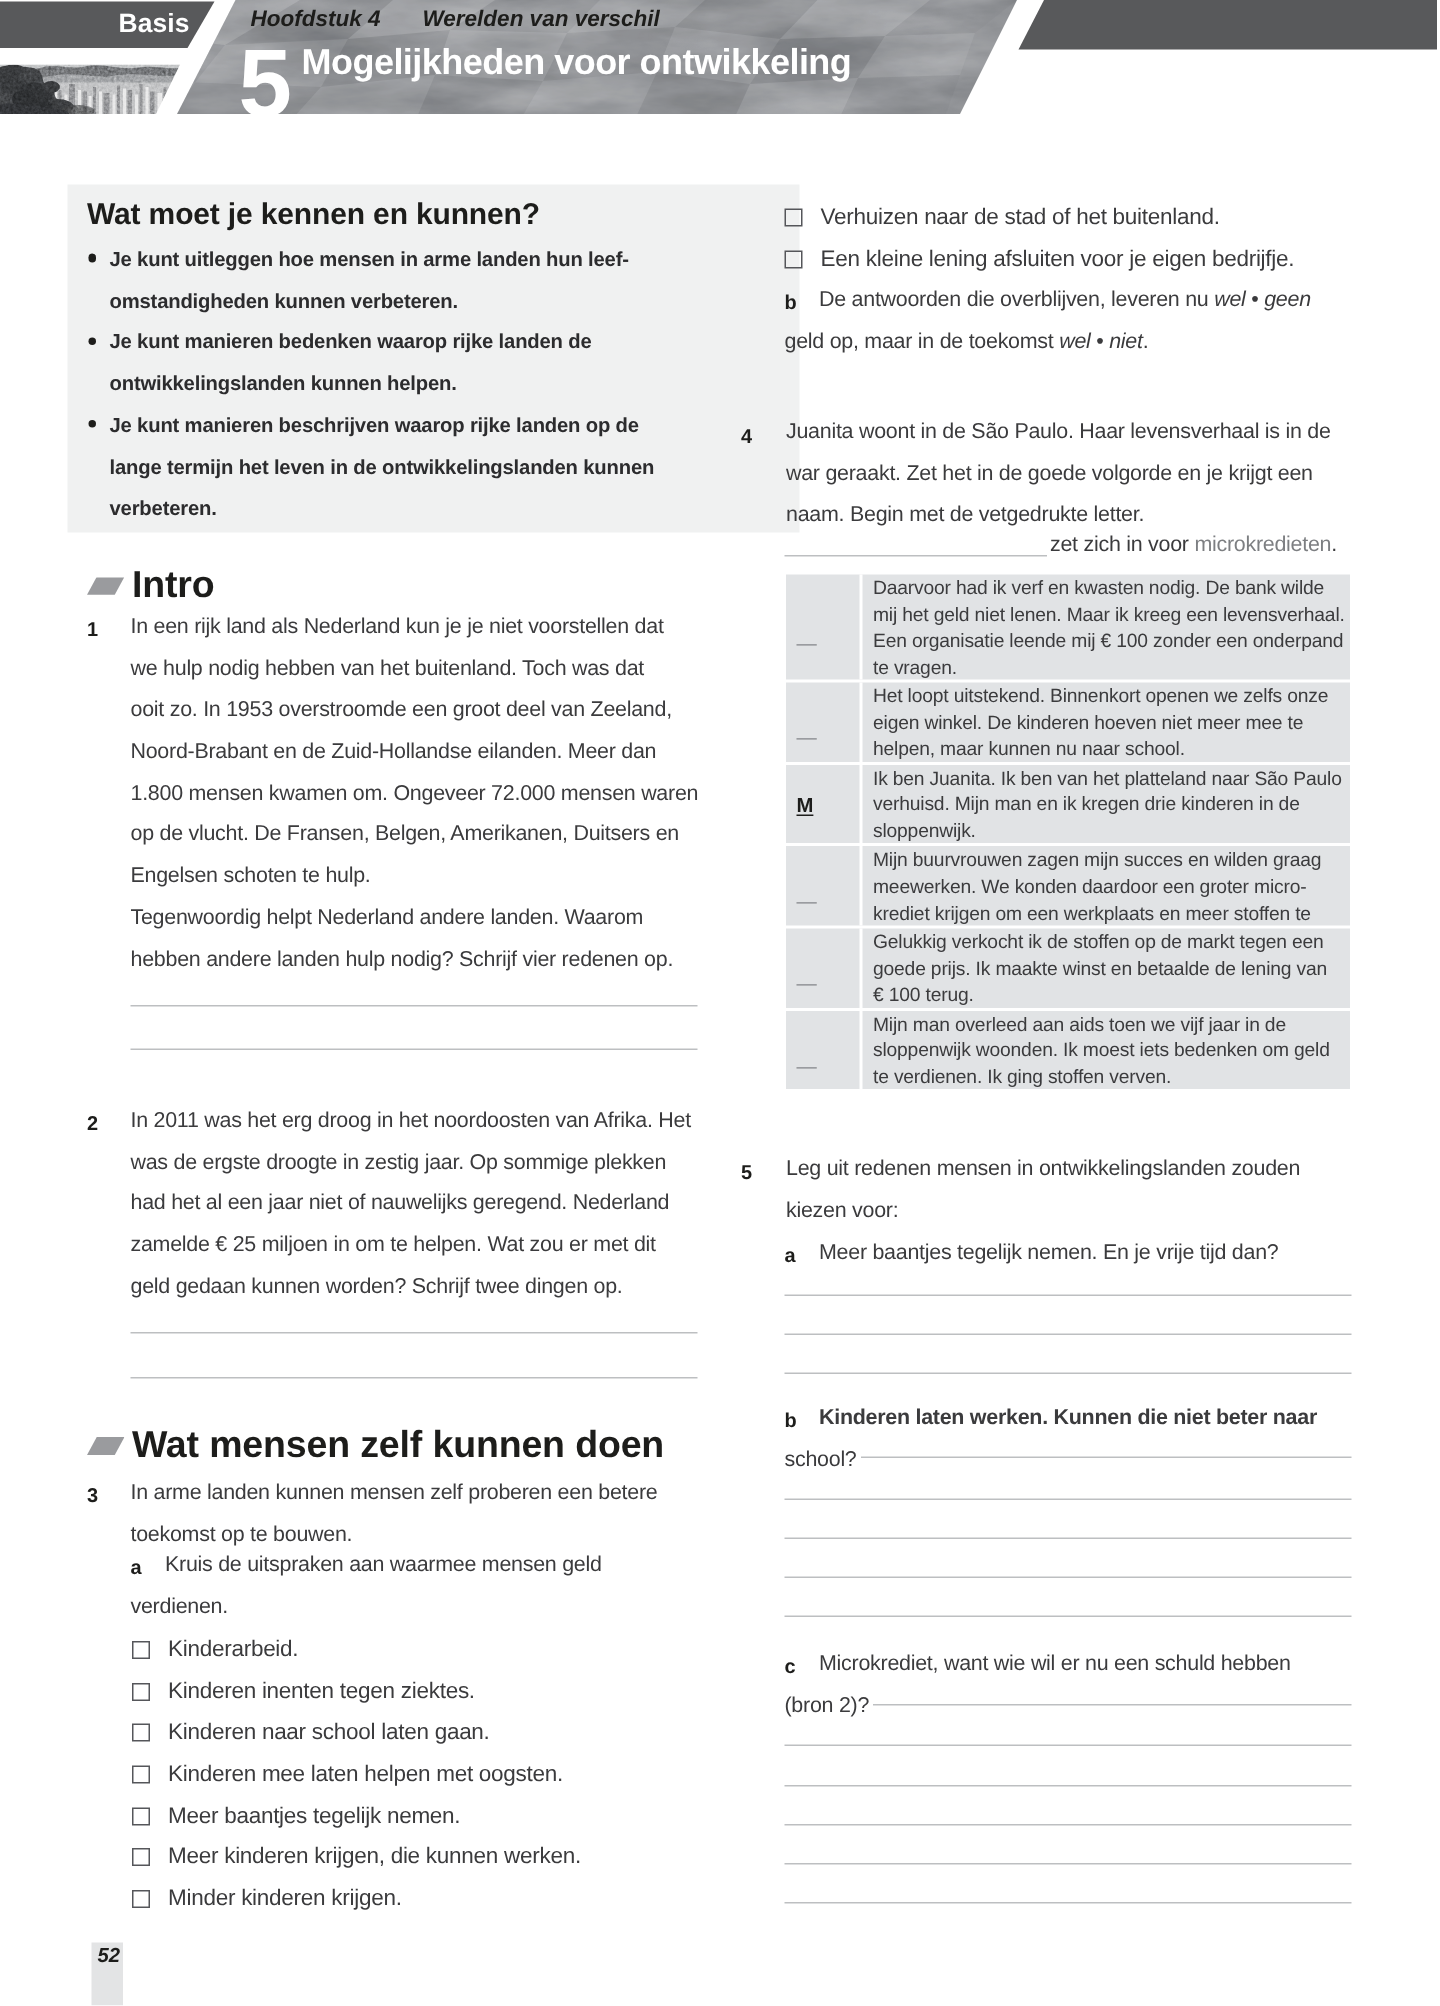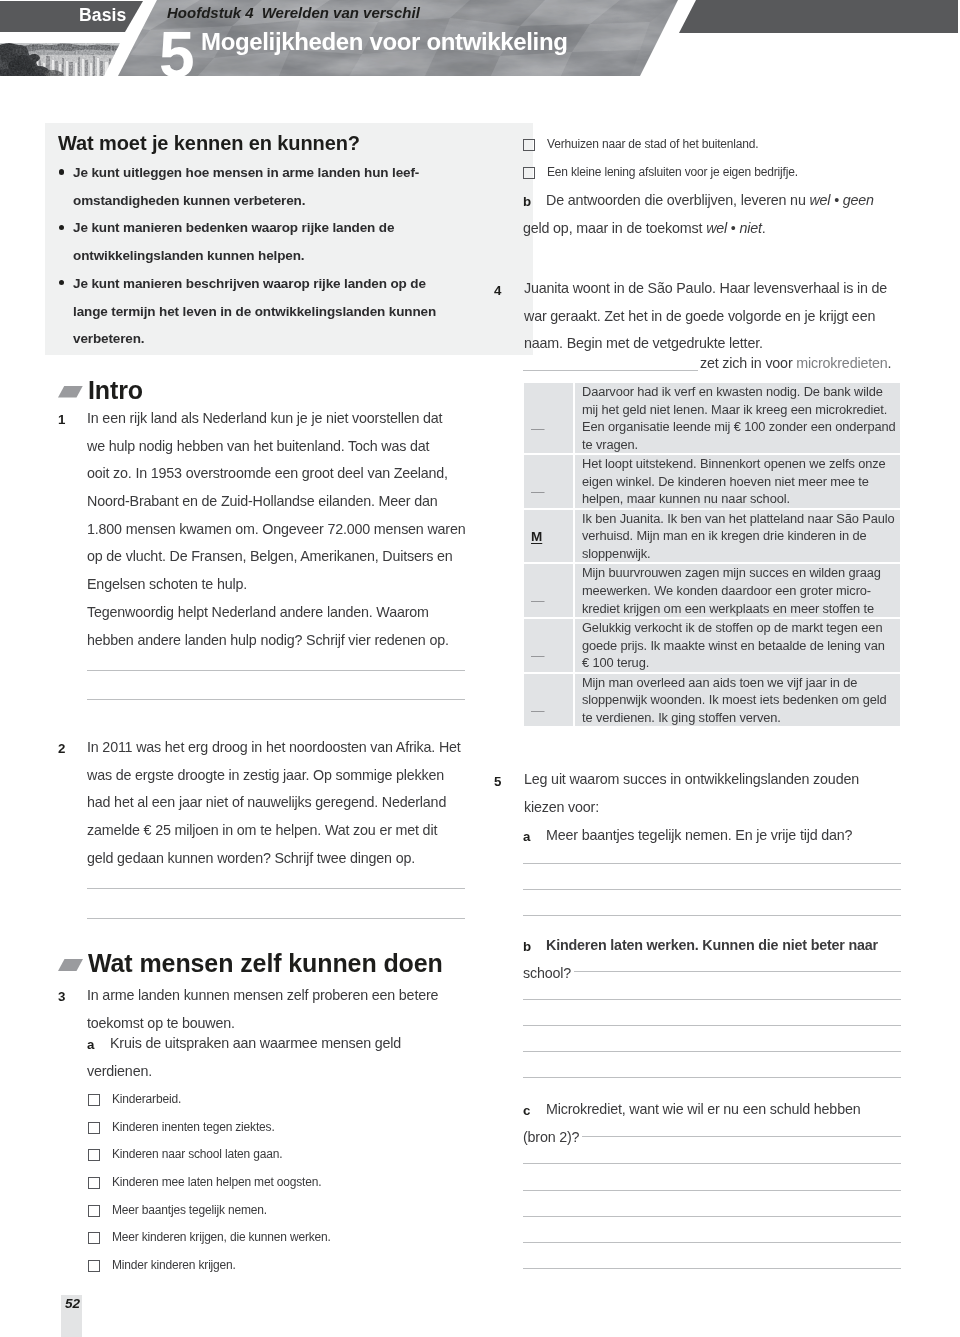--- a/index.html
+++ b/index.html
@@ -8,21 +8,21 @@
        -webkit-font-smoothing:antialiased;}
   .page{position:absolute;left:0;top:0;width:960px;height:1337px;}
 
   
   .header{position:absolute;left:0;top:0;width:960px;height:100px;}
   .hdr-svg{position:absolute;left:0;top:0;}
   .basis-label{position:absolute;left:79px;top:6.2px;font-size:17.6px;font-weight:bold;
       color:#fff;letter-spacing:.1px;line-height:18px;}
   .chapter-line{position:absolute;left:167px;top:3.5px;font-size:15px;font-weight:bold;
       font-style:italic;color:#1d1d1b;white-space:nowrap;line-height:17px;}
-  .chapter-line .ch-title{margin-left:8px;text-align:right;}
+  .chapter-line .ch-title{margin-left:28px;text-align:right;}
   .big-num{position:absolute;left:159px;top:23px;font-size:64px;font-weight:bold;
       color:#fff;line-height:1;letter-spacing:-1px;}
   .big-title{position:absolute;left:201px;top:30px;font-size:24px;font-weight:bold;
       color:#fff;line-height:24px;white-space:nowrap;letter-spacing:-.35px;}
 
   
   .goalbox{position:absolute;left:45px;top:123px;width:488px;height:232px;
       background:#f0f1f1;}
   .goalbox h2{margin:0;position:absolute;left:13px;top:8.5px;font-size:20px;
       font-weight:bold;color:#1d1d1b;line-height:22px;letter-spacing:-.1px;}
@@ -50,21 +50,21 @@
   .qtext i{font-style:italic;}
   .grayword{color:#7d7f82;}
   .qtext{white-space:nowrap;}
   .answer-line{position:absolute;height:1px;background:#bdbfc1;}
   .ln{height:27.7px;line-height:27.7px;white-space:nowrap;}
 
   
   .chk-row{position:relative;height:27.7px;line-height:27.7px;white-space:nowrap;}
   .chk-box{position:absolute;left:0;top:8px;width:10px;height:10px;
       border:1px solid #55565a;box-sizing:content-box;}
-  .chk-txt{position:absolute;left:24px;top:0;font-size:12px;color:#3b3b3d;
+  .chk-txt{position:absolute;left:24px;top:0;font-size:15px;color:#3b3b3d;
       letter-spacing:-.18px;}
 
   
   .story-table{position:absolute;left:524px;top:383px;width:376px;}
   .story-row{display:flex;background:#e1e3e5;margin-bottom:2px;}
   .story-row:last-child{margin-bottom:0;}
   .story-letter{width:49px;flex:0 0 49px;display:flex;align-items:center;
       justify-content:flex-start;padding-left:7px;box-sizing:border-box;
       font-size:13.5px;font-weight:bold;color:#1d1d1b;}
   .story-letter.dash{color:#8c8e91;font-weight:normal;
@@ -316,21 +316,21 @@
       <div class="ln">naam. Begin met de vetgedrukte letter.</div>
     </div>
   <div class="answer-line" style="left:523px;top:370px;width:175px;"></div>
   <div class="qtext" style="left:700px;top:350px;"><span>zet zich in voor </span><span class="grayword">microkredieten</span><span>.</span></div>
 
   <div class="story-table">
       <div class="story-row">
         <div class="story-letter dash">—</div>
         <div class="story-text">
           <div class="ln2">Daarvoor had ik verf en kwasten nodig. De bank wilde</div>
-          <div class="ln2">mij het geld niet lenen. Maar ik kreeg een microkrediet.</div>
+          <div class="ln2">mij het geld niet lenen. Maar ik kreeg een levensverhaal.</div>
           <div class="ln2">Een organisatie leende mij € 100 zonder een onderpand</div>
           <div class="ln2">te vragen.</div>
         </div>
       </div>
       <div class="story-row">
         <div class="story-letter dash">—</div>
         <div class="story-text">
           <div class="ln2">Het loopt uitstekend. Binnenkort openen we zelfs onze</div>
           <div class="ln2">eigen winkel. De kinderen hoeven niet meer mee te</div>
           <div class="ln2">helpen, maar kunnen nu naar school.</div>
@@ -365,21 +365,21 @@
         <div class="story-text">
           <div class="ln2">Mijn man overleed aan aids toen we vijf jaar in de</div>
           <div class="ln2">sloppenwijk woonden. Ik moest iets bedenken om geld</div>
           <div class="ln2">te verdienen. Ik ging stoffen verven.</div>
         </div>
       </div>
     </div>
 
   <div class="qnum" style="left:494px;top:774px;">5</div>
   <div class="qtext" style="left:524px;top:766px;">
-      <div class="ln">Leg uit waarom succes in ontwikkelingslanden zouden</div>
+      <div class="ln">Leg uit redenen mensen in ontwikkelingslanden zouden</div>
       <div class="ln">kiezen voor:</div>
     </div>
 
   <div class="sublab" style="position:absolute;left:523px;top:829px;font-size:13.3px;">a</div>
   <div class="qtext" style="left:546px;top:822px;">Meer baantjes tegelijk nemen. En je vrije tijd dan?</div>
 
   <div class="answer-line" style="left:523px;top:863px;width:378px;"></div>
   <div class="answer-line" style="left:523px;top:889px;width:378px;"></div>
   <div class="answer-line" style="left:523px;top:915px;width:378px;"></div>
 

